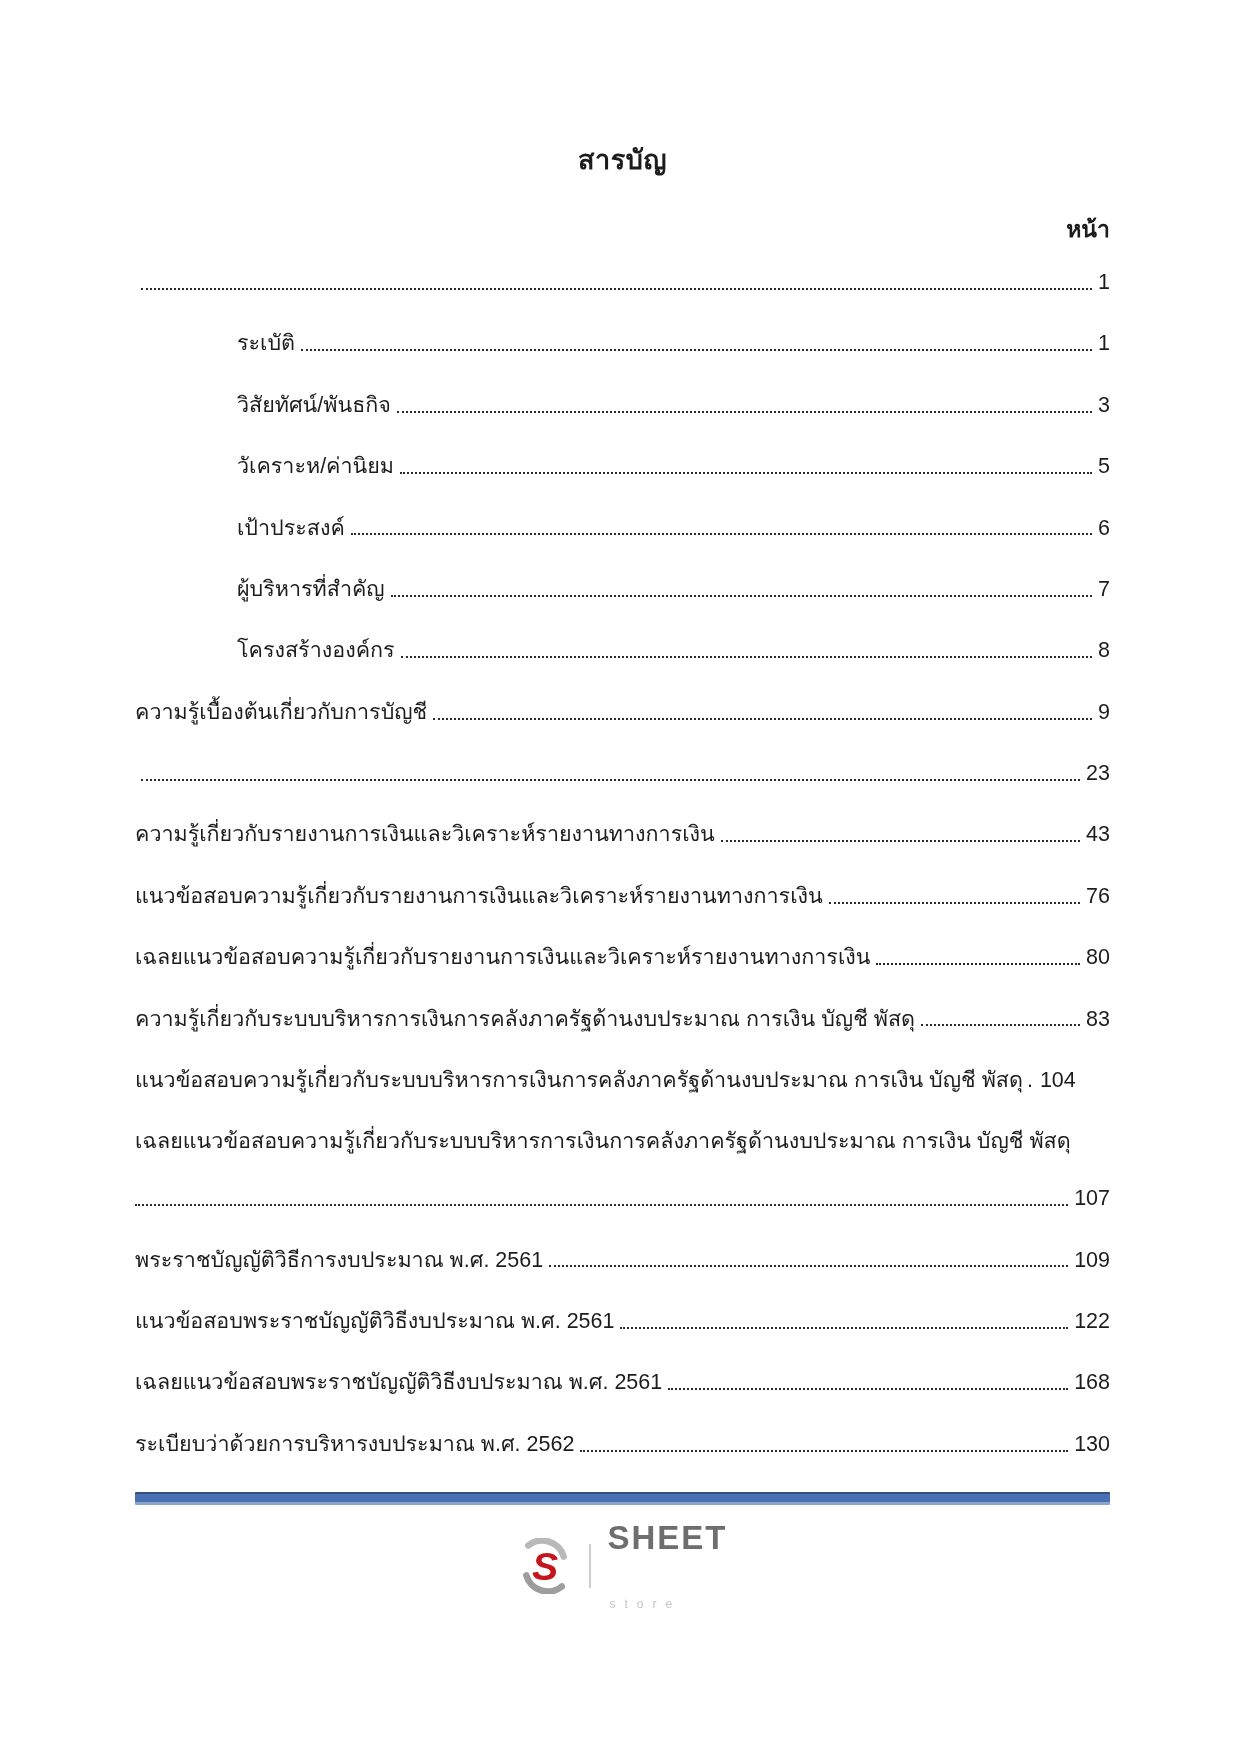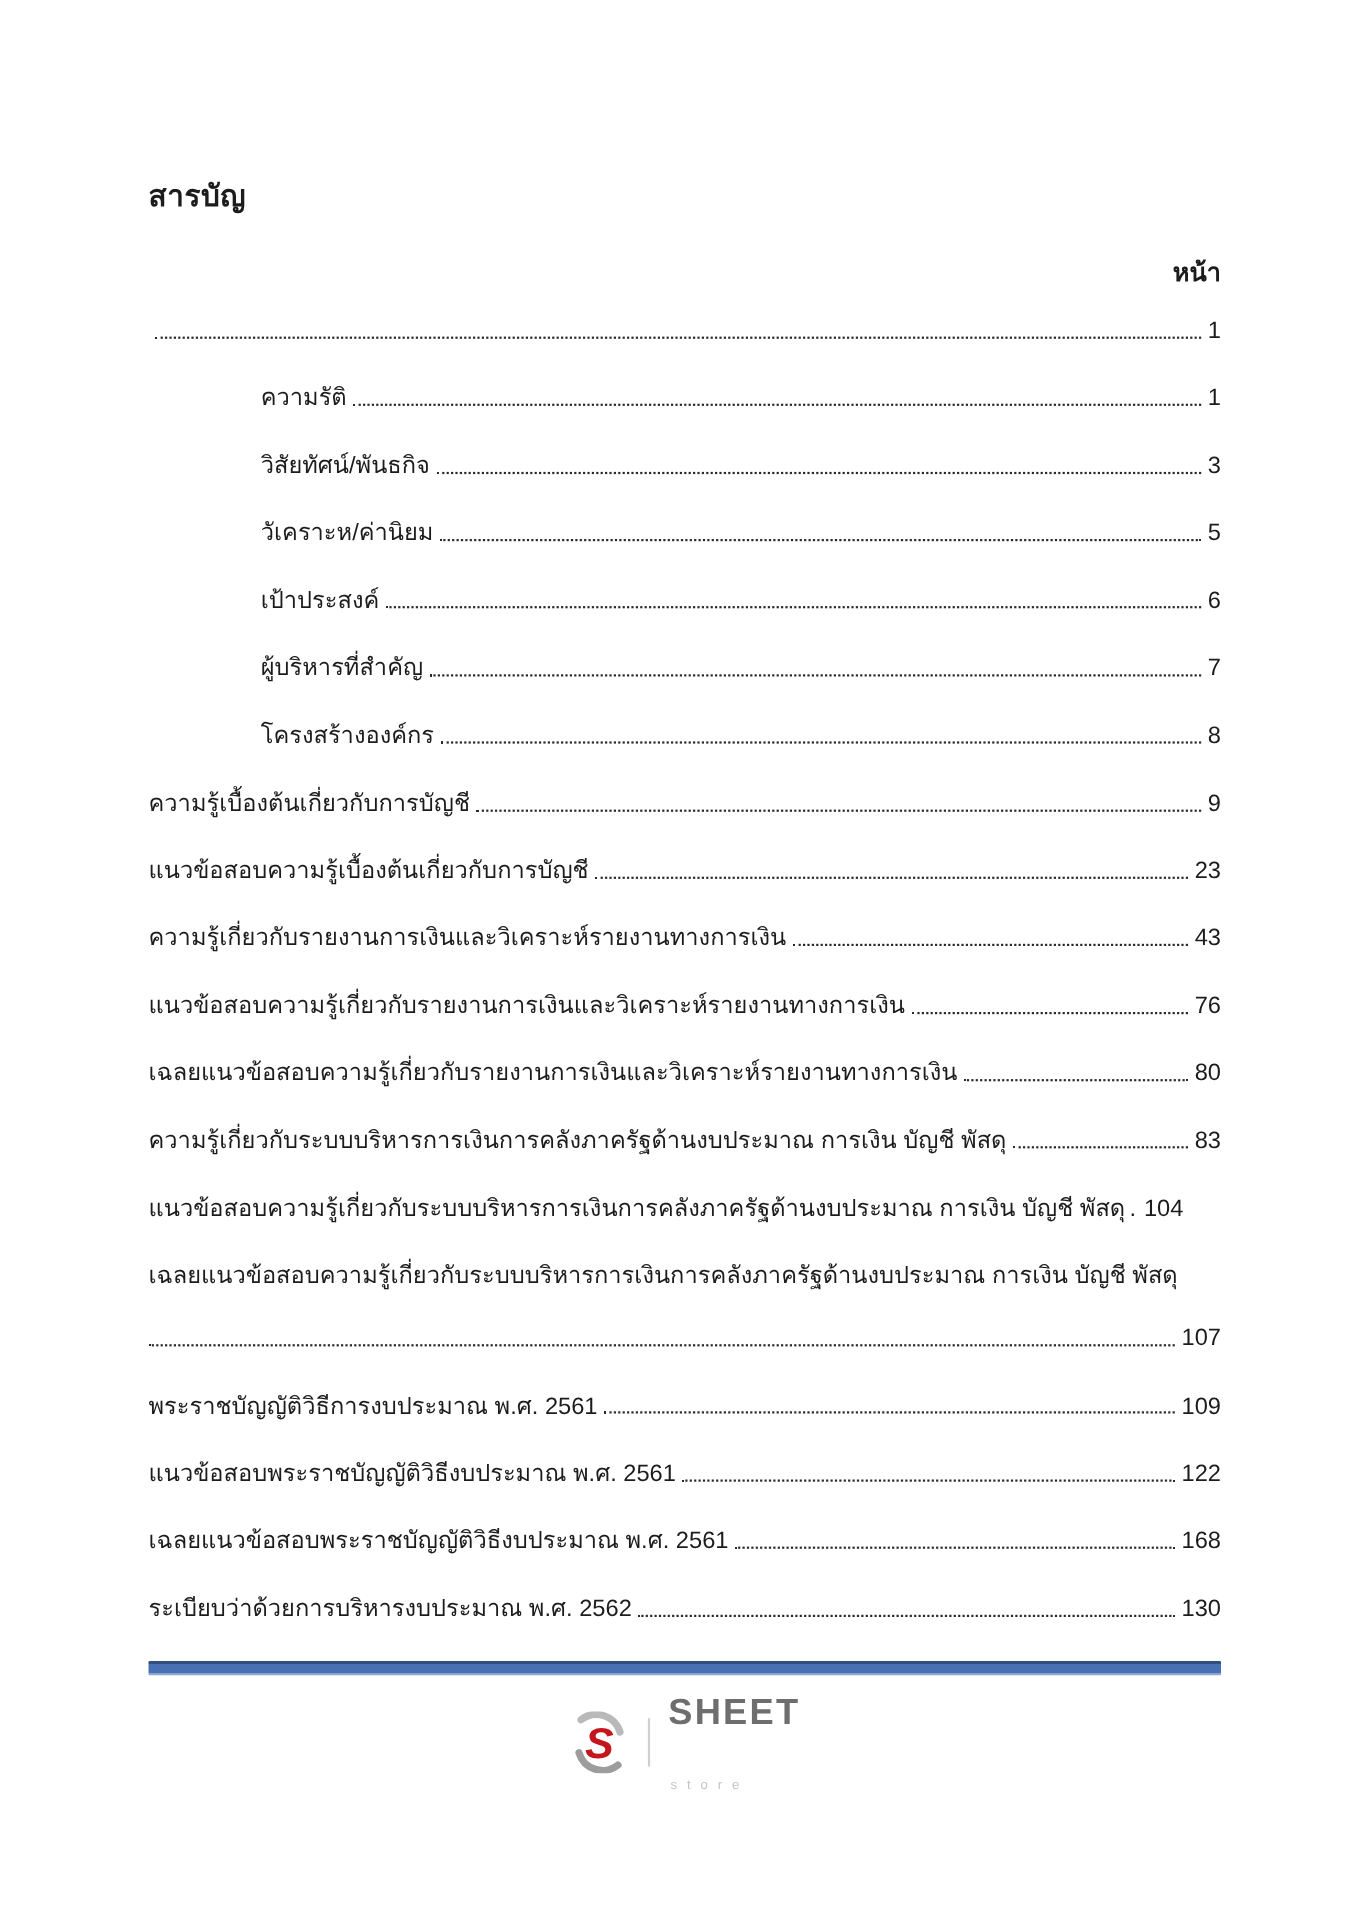--- a/index.html
+++ b/index.html
@@ -13,26 +13,25 @@
     box-sizing: border-box;
   }
   .page {
     width: 1240px;
     height: 1755px;
     position: relative;
     box-sizing: border-box;
     padding: 0 130px 0 135px;
   }
   .doc-title {
-    text-align: left;
+    text-align: center;
     font-size: 27px;
     font-weight: 600;
     padding-top: 138px;
     letter-spacing: 0.5px;
-    margin-top: 18px;
   }
   .page-col-header {
     text-align: right;
     font-size: 23px;
     font-weight: 600;
     margin-top: 30px;
     margin-bottom: 22px;
   }
   .toc { }
   .row {
@@ -104,21 +103,21 @@
   <div class="page-col-header">หน้า</div>
 
   <div class="toc">
 
     <div class="row">
       <span class="leader"></span>
       <span class="pg">1</span>
     </div>
 
     <div class="row ind">
-      <span class="lbl">ความรัติ</span>
+      <span class="lbl">ระเบัติ</span>
       <span class="leader"></span>
       <span class="pg">1</span>
     </div>
 
     <div class="row ind">
       <span class="lbl">วิสัยทัศน์/พันธกิจ</span>
       <span class="leader"></span>
       <span class="pg">3</span>
     </div>
 
@@ -147,21 +146,20 @@
       <span class="pg">8</span>
     </div>
 
     <div class="row">
       <span class="lbl">ความรู้เบื้องต้นเกี่ยวกับการบัญชี</span>
       <span class="leader"></span>
       <span class="pg">9</span>
     </div>
 
     <div class="row">
-      <span class="lbl">แนวข้อสอบความรู้เบื้องต้นเกี่ยวกับการบัญชี</span>
       <span class="leader"></span>
       <span class="pg">23</span>
     </div>
 
 
     <div class="row">
       <span class="lbl">ความรู้เกี่ยวกับรายงานการเงินและวิเคราะห์รายงานทางการเงิน</span>
       <span class="leader"></span>
       <span class="pg">43</span>
     </div>

